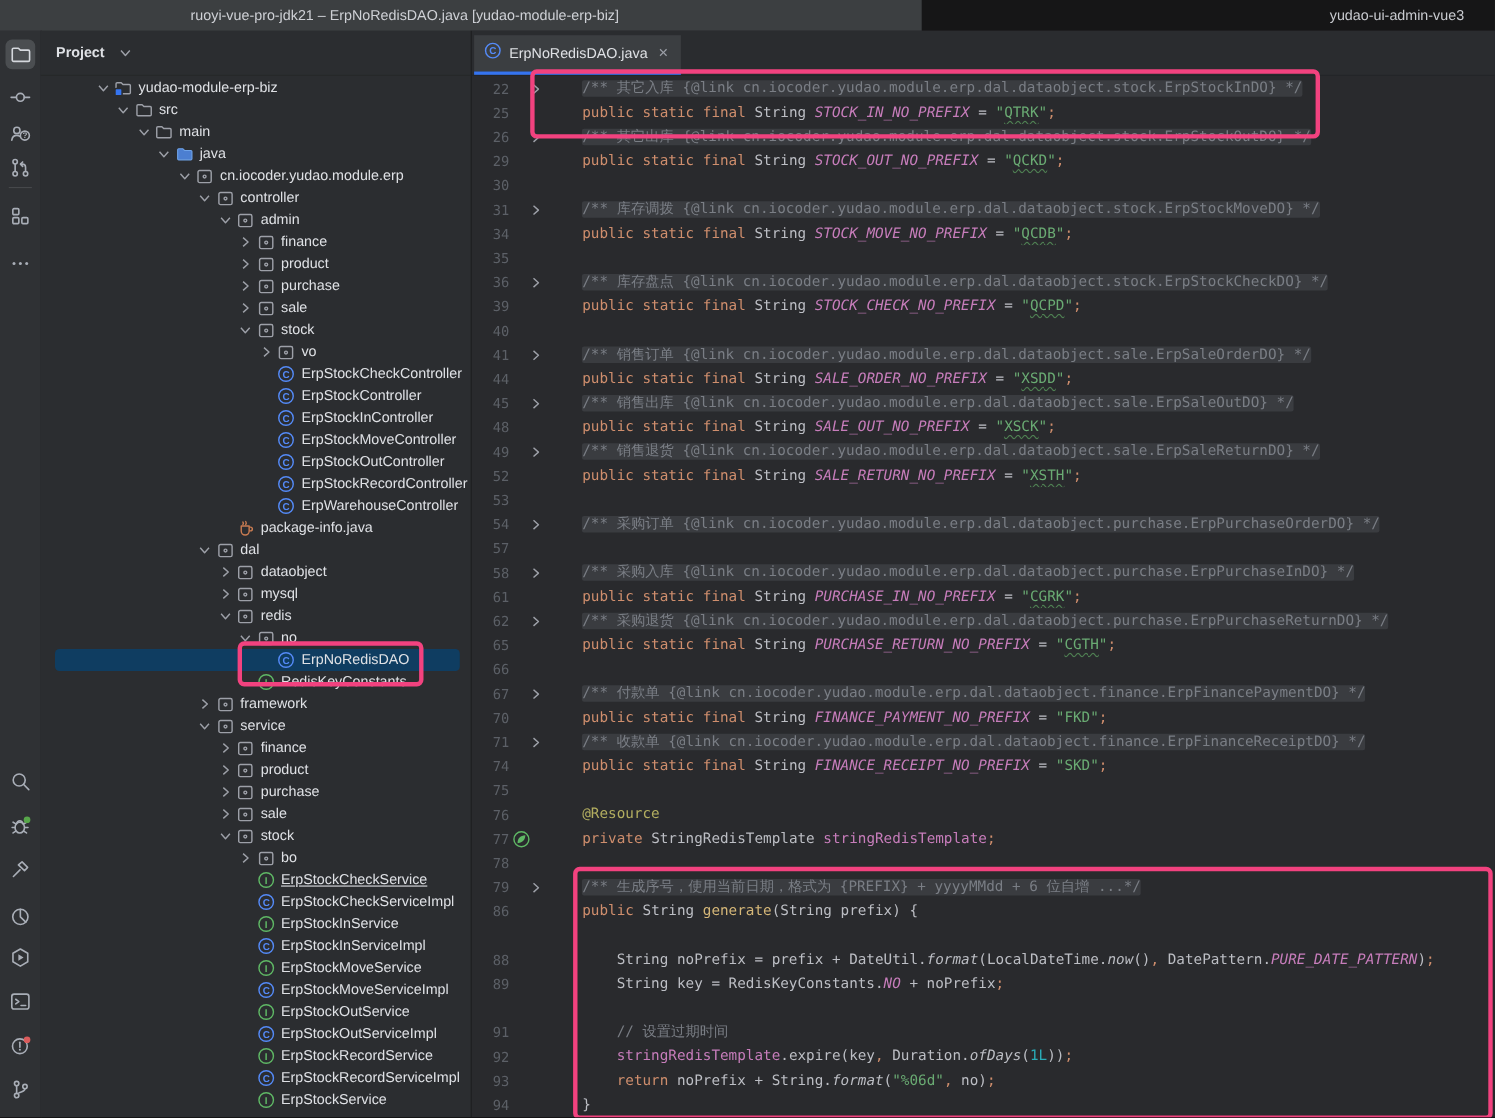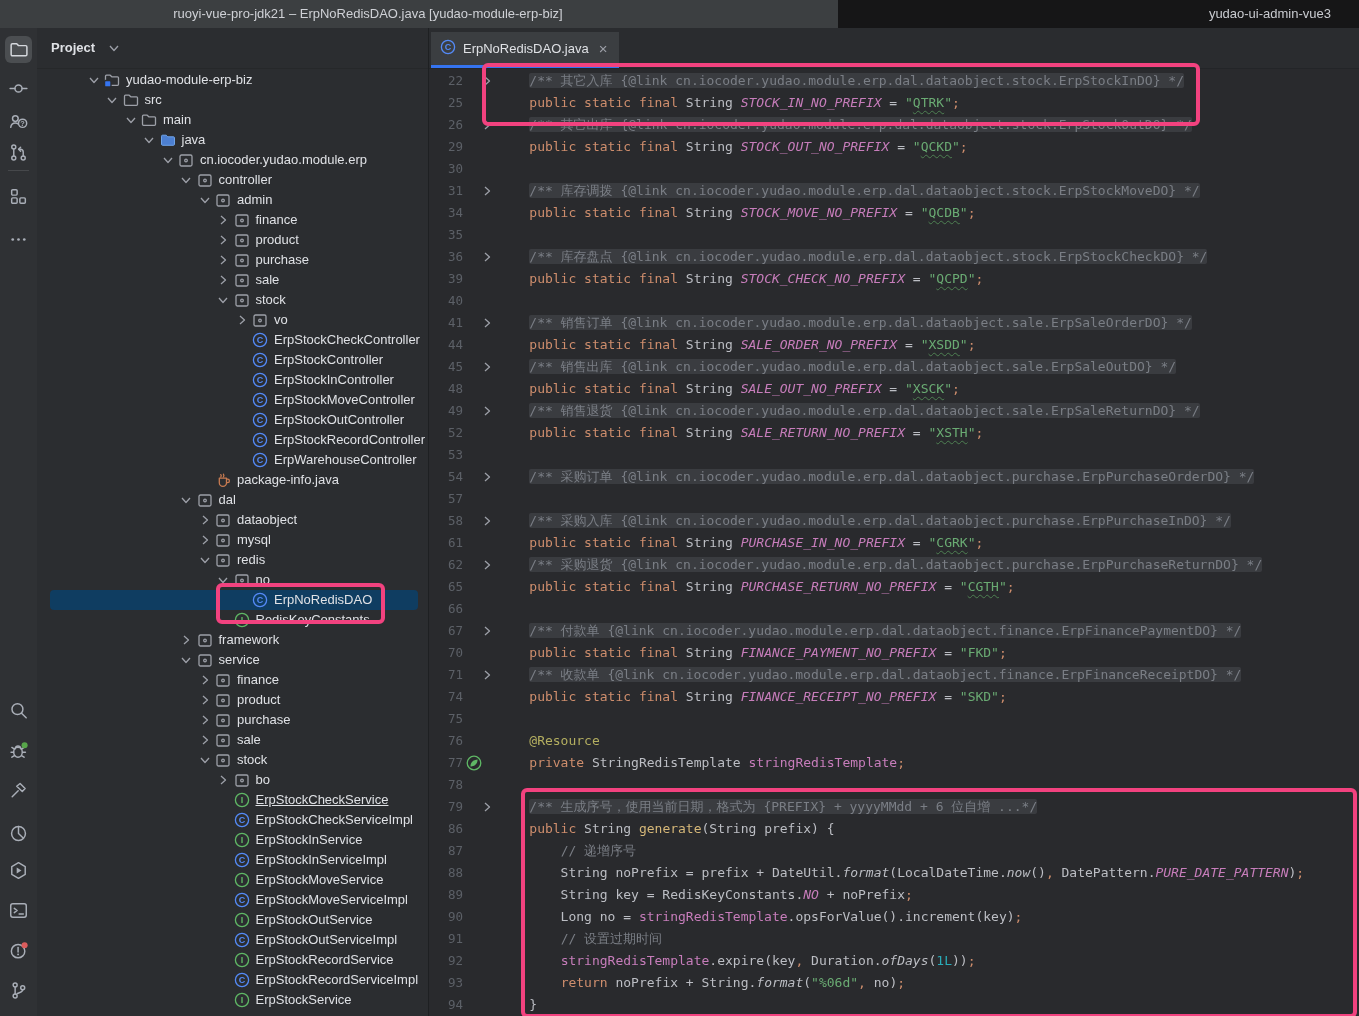--- a/index.html
+++ b/index.html
@@ -767,35 +767,27 @@
           <span class="lnum">79</span>
           <span class="fld"><svg width="18" height="18" viewBox="0 0 18 18" fill="none" stroke="#9DA0A8" stroke-width="1.3" stroke-linejoin="round">
               <polyline points="7,5 11.5,9 7,13"></polyline>
             </svg></span>
           <span class="ctext"><span class="tk-def">    </span><span class="tk-cmtf">/** 生成序号，使用当前日期，格式为 {PREFIX} + yyyyMMdd + 6 位自增 ...*/</span></span>
         </div>
         <div class="cline" style="top: 750px;">
           <span class="lnum">86</span>
           <span class="ctext"><span class="tk-def">    </span><span class="tk-kw">public</span><span class="tk-def"> String </span><span class="tk-mdecl">generate</span><span class="tk-def">(String prefix) {</span></span>
         </div>
-        <div class="cline" style="top: 772px;">
-          <span class="lnum">87</span>
-          <span class="ctext"><span class="tk-def">        </span><span class="tk-cmt">// 递增序号</span></span>
-        </div>
         <div class="cline" style="top: 794px;">
           <span class="lnum">88</span>
           <span class="ctext"><span class="tk-def">        String noPrefix = prefix + DateUtil.</span><span class="tk-imeth">format</span><span class="tk-def">(LocalDateTime.</span><span class="tk-imeth">now</span><span class="tk-def">()</span><span class="tk-kw">,</span><span class="tk-def"> DatePattern.</span><span class="tk-const">PURE_DATE_PATTERN</span><span class="tk-def">)</span><span class="tk-kw">;</span></span>
         </div>
         <div class="cline" style="top: 816px;">
           <span class="lnum">89</span>
           <span class="ctext"><span class="tk-def">        String key = RedisKeyConstants.</span><span class="tk-const">NO</span><span class="tk-def"> + noPrefix</span><span class="tk-kw">;</span></span>
-        </div>
-        <div class="cline" style="top: 838px;">
-          <span class="lnum">90</span>
-          <span class="ctext"><span class="tk-def">        Long no = </span><span class="tk-field">stringRedisTemplate</span><span class="tk-def">.opsForValue().increment(key)</span><span class="tk-kw">;</span></span>
         </div>
         <div class="cline" style="top: 860px;">
           <span class="lnum">91</span>
           <span class="ctext"><span class="tk-def">        </span><span class="tk-cmt">// 设置过期时间</span></span>
         </div>
         <div class="cline" style="top: 882px;">
           <span class="lnum">92</span>
           <span class="ctext"><span class="tk-def">        </span><span class="tk-field">stringRedisTemplate</span><span class="tk-def">.expire(key</span><span class="tk-kw">,</span><span class="tk-def"> Duration.</span><span class="tk-imeth">ofDays</span><span class="tk-def">(</span><span class="tk-num">1L</span><span class="tk-def">))</span><span class="tk-kw">;</span></span>
         </div>
         <div class="cline" style="top: 904px;">

